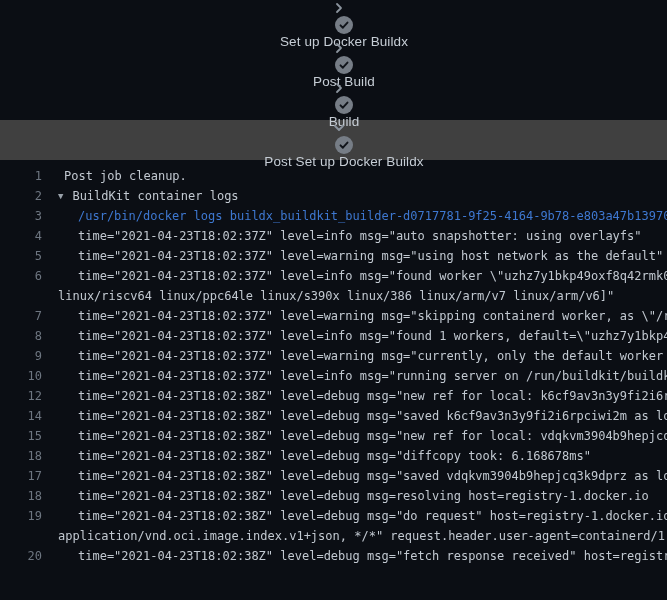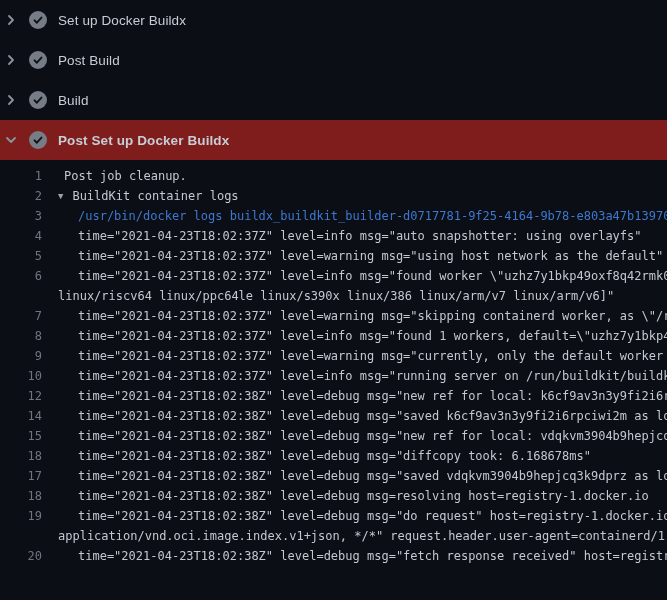--- a/index.html
+++ b/index.html
@@ -9,24 +9,25 @@
     font-family:"Liberation Sans", sans-serif;
     position:relative;
   }
 
   
   .steps { width:667px; }
   .step-row {
     height:40px;
     display:flex;
     align-items:center;
-    padding-left:3px;
+    padding-left:10px;
     cursor:pointer;
-  }
-  .step-row.expanded { background:#7f1d1d;font-weight:bold; }
+    flex-direction:column;
+  }
+  .step-row.expanded { background:#404040; }
   .step-chevron {
     width:16px; height:16px;
     color:#8b949e;
     display:flex; align-items:center; justify-content:center;
     flex:none;
   }
   .step-chevron svg { display:block; }
   .step-row.expanded .step-chevron svg { transform:rotate(90deg); }
   .step-status {
     width:18px; height:18px;

